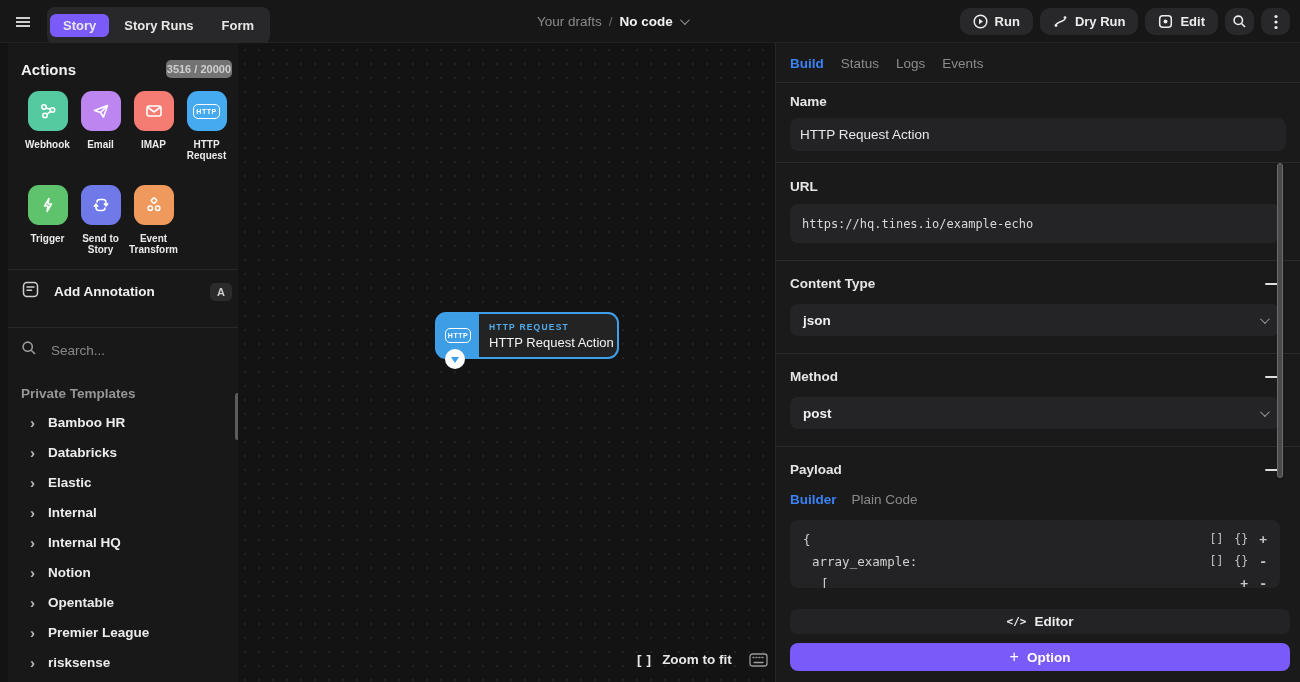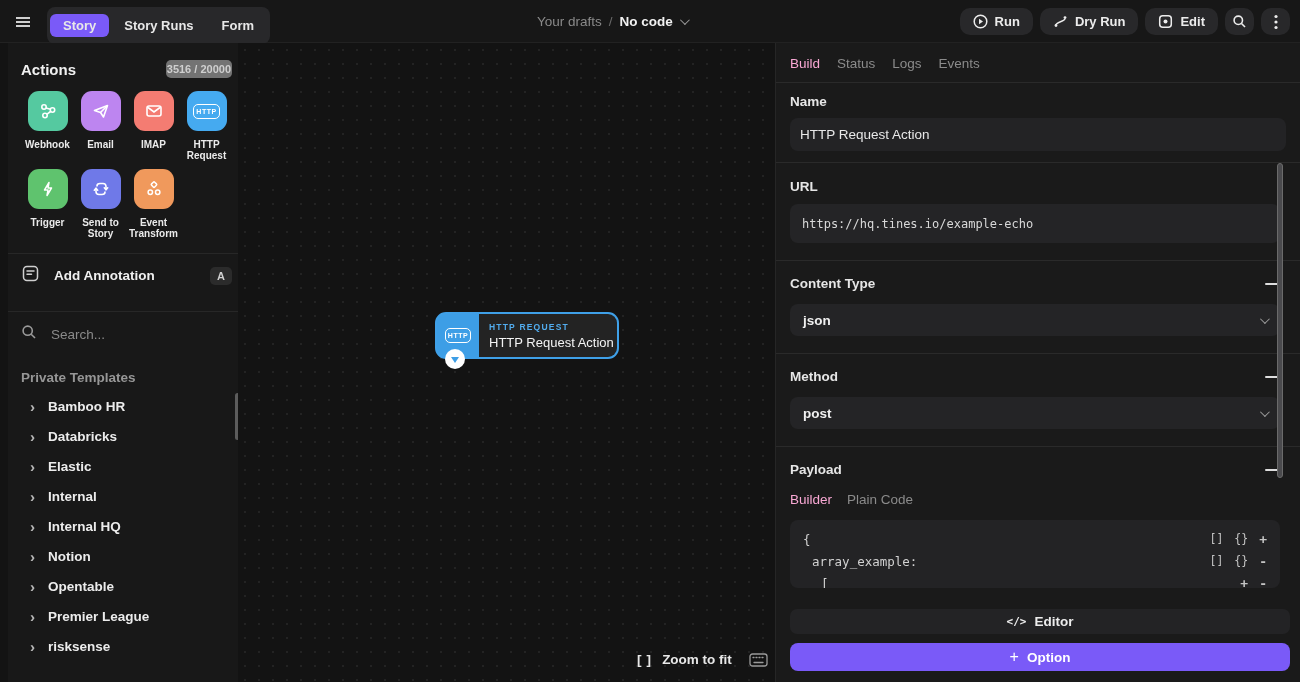--- a/index.html
+++ b/index.html
@@ -23,21 +23,21 @@
   .top-actions{position:absolute;right:10px;top:8px;display:flex;gap:7px;align-items:center;}
   .tbtn{height:27px;background:#28282a;border-radius:10px;display:flex;align-items:center;gap:7px;padding:0 13px;font-size:13px;font-weight:700;color:#ececec;cursor:pointer;}
   .tbtn.icon-only{width:29px;padding:0;justify-content:center;}
   .tbtn svg{display:block;}
 
   
   .sidebar{position:absolute;top:43px;left:8px;width:238px;height:639px;background:#181818;border-right:1px solid #262626;}
   .side-head{display:flex;align-items:center;justify-content:space-between;margin:17px 13px 0 13px;}
   .side-title{font-size:15px;font-weight:700;color:#f0f0f0;}
   .credit-badge{background:#737373;border-radius:5px;font-size:11px;font-weight:700;color:#cfcfcf;padding:3px 1px;}
-  .tiles{display:grid;grid-template-columns:repeat(4,53px);margin:13px 0 0 13px;row-gap:8px;}
+  .tiles{display:grid;grid-template-columns:repeat(4,53px);margin:13px 0 0 13px;row-gap:24px;}
   .tile-cell{display:flex;flex-direction:column;align-items:center;width:53px;}
   .tile{width:40px;height:40px;border-radius:11px;display:flex;align-items:center;justify-content:center;cursor:grab;}
   .tile-label{margin-top:8px;font-size:10px;font-weight:700;color:#eaeaea;text-align:center;line-height:11px;max-width:52px;}
   .http-glyph{font-size:7px;font-weight:700;color:#fff;border:1.6px solid #fff;border-radius:5px;padding:3px 2px;letter-spacing:.5px;line-height:7px;}
   .divider{border-top:1px solid #272727;margin:14px 0 0 0;}
   .annot-row{display:flex;align-items:center;padding:10px 13px;cursor:pointer;}
   .annot-label{flex:1;margin-left:14px;font-size:13.5px;font-weight:700;color:#f0f0f0;}
   .key-badge{background:#2b2b2b;border-radius:5px;font-size:11px;font-weight:700;color:#cfcfcf;padding:3px 7px;}
   .search-row{display:flex;align-items:center;padding:12px 13px;gap:14px;}
   .search-input{background:transparent;border:none;outline:none;color:#e8e8e8;font-size:13.5px;width:150px;font-family:"Liberation Sans",sans-serif;}
@@ -60,21 +60,21 @@
   .port-tri{width:0;height:0;border-left:4.5px solid transparent;border-right:4.5px solid transparent;border-top:6px solid #3D9EE6;margin-top:1px;}
   .canvas-controls{position:absolute;left:399px;bottom:15px;display:flex;align-items:center;gap:9px;}
   .bracket-icon{font-size:13.5px;font-weight:700;color:#e8e8e8;letter-spacing:2px;}
   .zoomfit-label{font-size:13.5px;font-weight:700;color:#e8e8e8;}
   .kbd-icon{margin-left:8px;display:flex;align-items:center;cursor:pointer;}
 
   
   .panel{position:absolute;top:43px;left:775px;width:525px;height:639px;background:#1a1a1a;border-left:1px solid #262626;}
   .panel-tabs{display:flex;gap:17px;padding:13px 14px 11px 14px;font-size:13.5px;}
   .ptab{color:#8b8b8b;cursor:pointer;}
-  .ptab.active{color:#f9a8d4;font-weight:400;}
+  .ptab.active{color:#3b82f6;font-weight:700;}
   .p-divider{border-top:1px solid #2a2a2a;}
   .name-section{padding:11px 14px 0 14px;}
   .field-label{font-size:13.5px;font-weight:700;color:#e6e6e6;}
   .text-input{margin-top:9px;width:100%;height:33px;background:#232325;border:none;border-radius:8px;color:#e8e8e8;font-size:13.5px;padding:0 10px;outline:none;font-family:"Liberation Sans",sans-serif;}
   .scrollarea{position:absolute;top:119px;left:0;width:525px;height:433px;overflow:hidden;border-top:1px solid #2a2a2a;}
   .sec{padding:0 21px 0 14px;}
   .sec-head{display:flex;align-items:center;justify-content:space-between;}
   .dash{width:15px;height:2px;background:#dedede;border-radius:1px;cursor:pointer;}
   .url-input{margin-top:10px;width:100%;height:39px;background:#242426;border:none;border-radius:8px;color:#d8d8d8;font-size:12px;padding:0 12px;outline:none;}
   .select{margin-top:13px;height:32px;background:#242426;border-radius:8px;display:flex;align-items:center;justify-content:space-between;padding:0 13px;cursor:pointer;}

